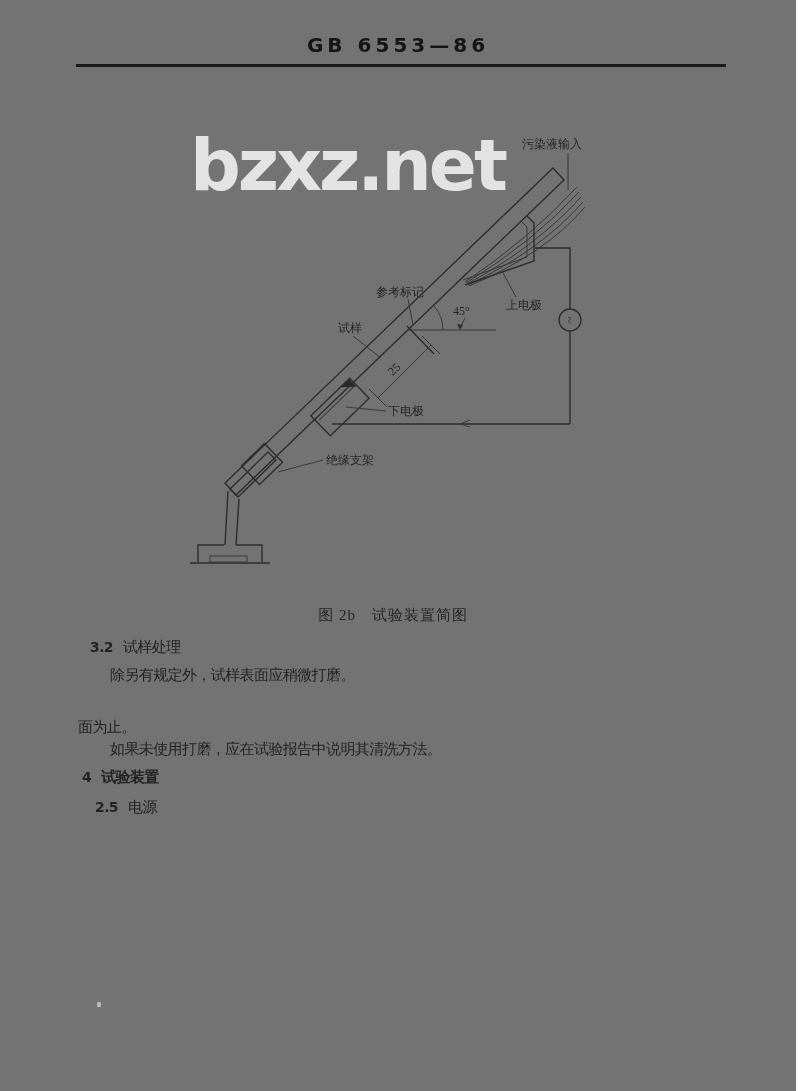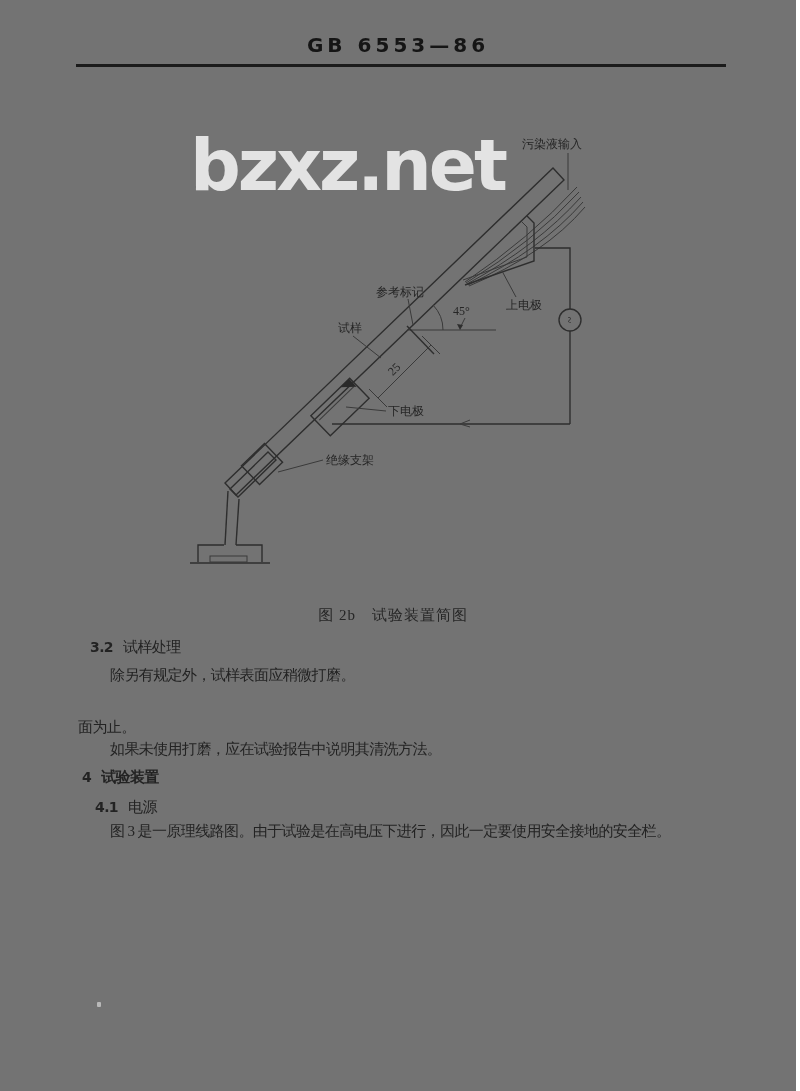--- a/index.html
+++ b/index.html
@@ -125,18 +125,17 @@
     <span class="sec-num">3.2</span><span>试样处理</span>
   </div>
   <div class="tline" style="top:666px;left:110px;">除另有规定外，试样表面应稍微打磨。</div>
   <div class="tline" style="top:718px;left:78px;">面为止。</div>
   <div class="tline" style="top:740px;left:110px;text-align:right;">如果未使用打磨，应在试验报告中说明其清洗方法。</div>
 
   <div class="tline bold" style="top:768px;left:82px;">
     <span class="sec-num">4</span><span>试验装置</span>
   </div>
   <div class="tline" style="top:798px;left:95px;">
-    <span class="sec-num">4.1</span><span>电源</span>
+    <span class="sec-num">2.5</span><span>电源</span>
   </div>
-  <div class="tline" style="top:822px;left:110px;">图 3 是一原理线路图。由于试验是在高电压下进行，因此一定要使用安全接地的安全栏。</div>
 
   <div class="speck"></div>
 </div>
 
 </body></html>

